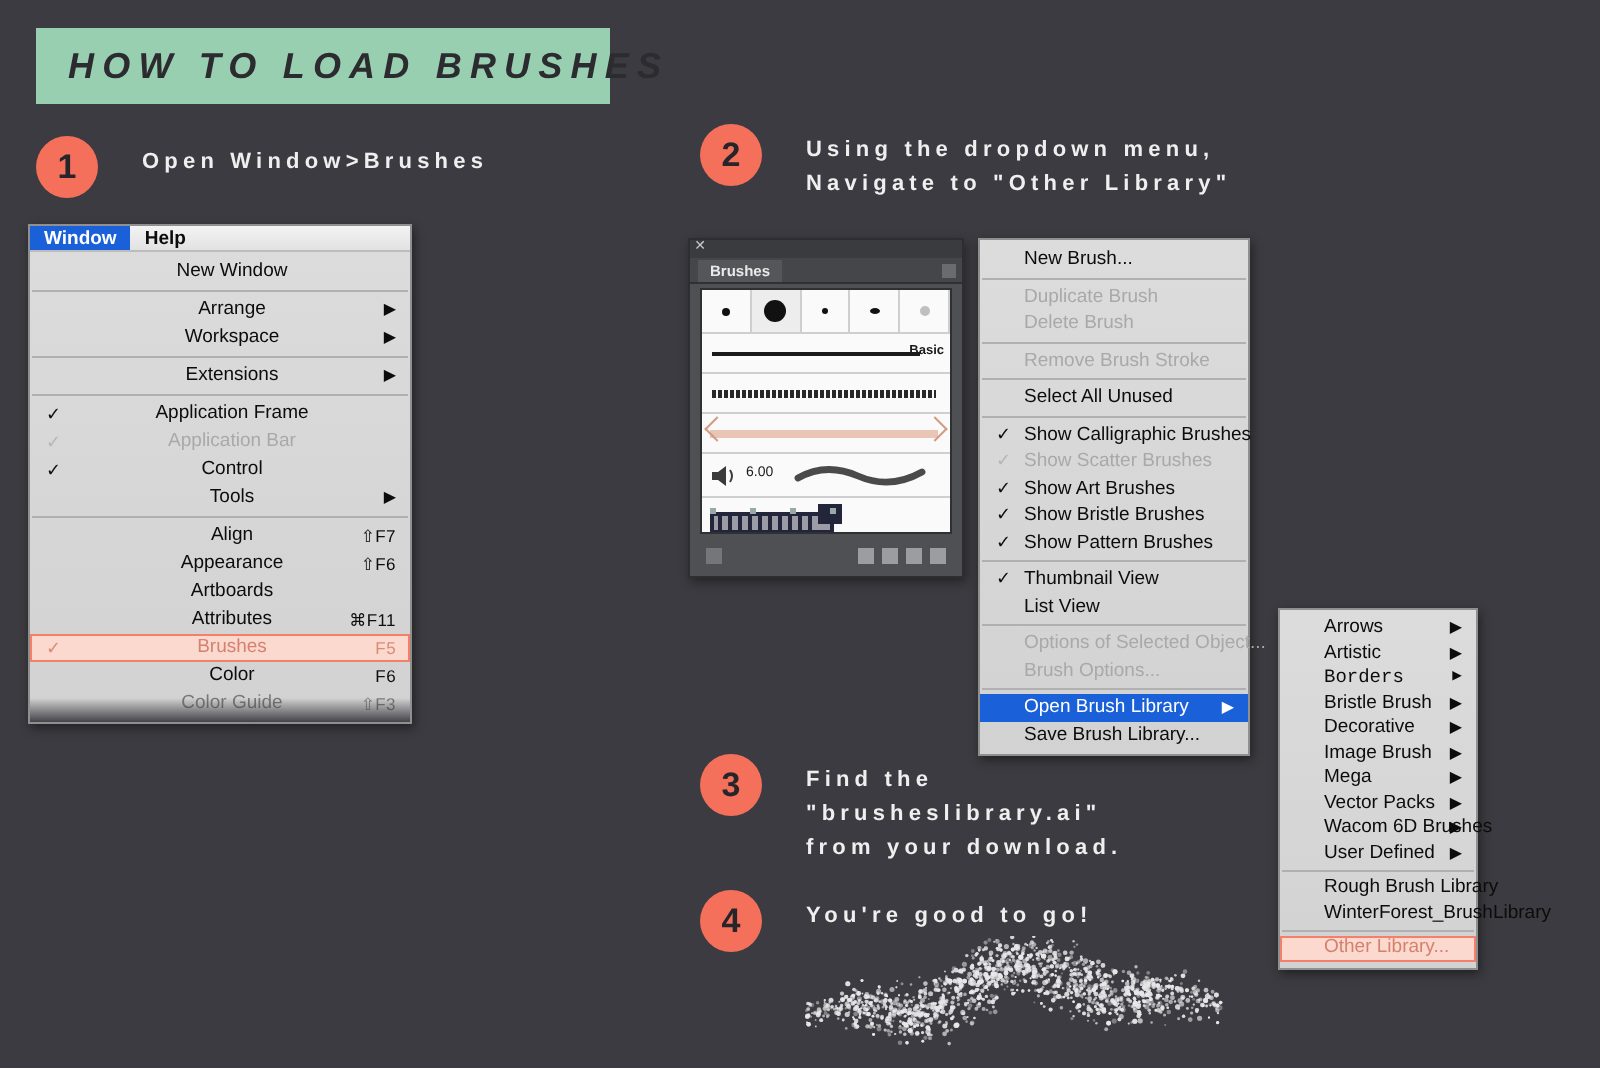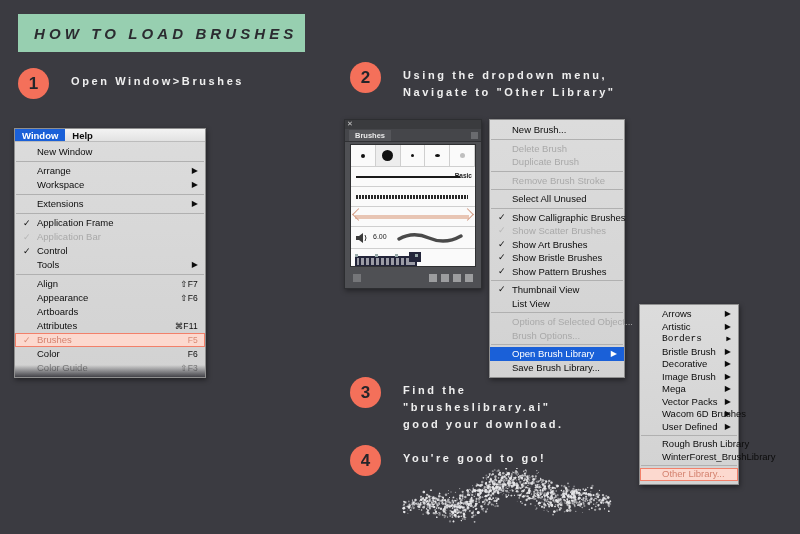--- a/index.html
+++ b/index.html
@@ -13,21 +13,21 @@
 
   
   .banner {
     position: absolute;
     left: 18px; top: 14px;
     width: 287px; height: 38px;
     background: #97cfb0;
     display: flex; align-items: center;
   }
   .banner-text {
-    font-size: 15px;
+    font-size: 18px;
     font-style: italic;
     font-weight: bold;
     letter-spacing: 4.1px;
     color: #2b2b30;
     padding-left: 16px;
     white-space: nowrap;
   }
 
   
   .step { position: absolute; display: flex; align-items: flex-start; }
@@ -81,21 +81,21 @@
   .mi.sel-blue { background: #1a60d8; color: #fff; }
   .mi.sel-blue .arw { color:#fff; }
   .mi.hl-salmon {
     background: #fcd9cf;
     color: #d4826f;
     box-shadow: 0 0 0 1px #f2806a inset;
   }
   .mi.hl-salmon .chk, .mi.hl-salmon .sc { color: #d98b76; }
 
   
-  #window-menu { left: 14px; top: 128px; width: 192px; }
+  #window-menu { left: 14px; top: 112px; width: 192px; text-align: center; }
   .menubar {
     height: 13px;
     background: linear-gradient(#f3f3f3, #e2e2e2);
     border-bottom: 1px solid #bcbcbc;
     display: flex; align-items: stretch;
     font-size: 9.5px;
   }
   .mb-item { padding: 0 7px; line-height: 13px; font-weight: bold; }
   .mb-item.active { background: #1a60d8; color: #fff; }
   .menu-fade-bottom {
@@ -211,21 +211,21 @@
 <div class="step" id="step2">
   <div class="circle">2</div>
   <div class="step-text">Using the dropdown menu,
 Navigate to "Other Library"</div>
 </div>
 
 <div class="step" id="step3">
   <div class="circle">3</div>
   <div class="step-text">Find the
 "brusheslibrary.ai"
-good your download.</div>
+from your download.</div>
 </div>
 
 <div class="step" id="step4">
   <div class="circle">4</div>
   <div class="step-text">You're good to go!</div>
 </div>
 
 <div class="mac-menu" id="window-menu">
   <div class="menubar">
     <div class="mb-item active">Window</div>
@@ -344,22 +344,22 @@
     <span class="fbtn b"></span>
     <span class="fbtn b"></span>
     <span class="fbtn b"></span>
   </div>
 </div>
 
 <div class="mac-menu" id="brush-dropdown">
   <div id="brush-dropdown-items" style="padding:3px 0;">
       <div class="mi" style="line-height: 13.5px; height: 13.5px;"><span>New Brush...</span></div>
       <div class="sep"></div>
+      <div class="mi dis" style="line-height: 13.5px; height: 13.5px;"><span>Duplicate Brush</span></div>
       <div class="mi dis" style="line-height: 13.5px; height: 13.5px;"><span>Delete Brush</span></div>
-      <div class="mi dis" style="line-height: 13.5px; height: 13.5px;"><span>Duplicate Brush</span></div>
       <div class="sep"></div>
       <div class="mi dis" style="line-height: 13.5px; height: 13.5px;"><span>Remove Brush Stroke</span></div>
       <div class="sep"></div>
       <div class="mi" style="line-height: 13.5px; height: 13.5px;"><span>Select All Unused</span></div>
       <div class="sep"></div>
       <div class="mi" style="line-height: 13.5px; height: 13.5px;"><span class="chk">✓</span><span>Show Calligraphic Brushes</span></div>
       <div class="mi dis" style="line-height: 13.5px; height: 13.5px;"><span class="chk">✓</span><span>Show Scatter Brushes</span></div>
       <div class="mi" style="line-height: 13.5px; height: 13.5px;"><span class="chk">✓</span><span>Show Art Brushes</span></div>
       <div class="mi" style="line-height: 13.5px; height: 13.5px;"><span class="chk">✓</span><span>Show Bristle Brushes</span></div>
       <div class="mi" style="line-height: 13.5px; height: 13.5px;"><span class="chk">✓</span><span>Show Pattern Brushes</span></div>

